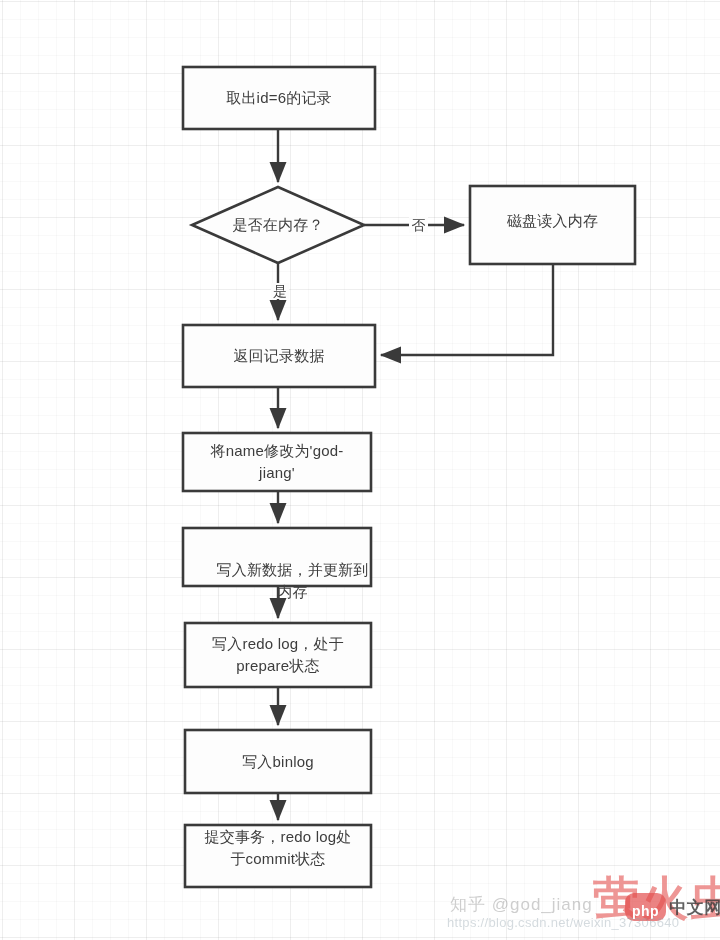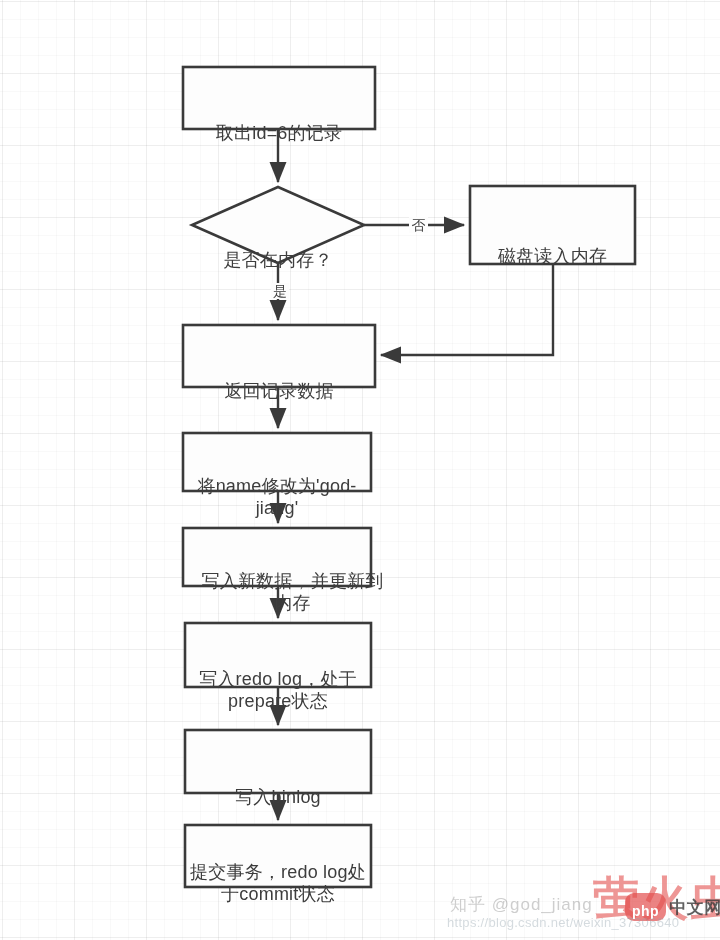--- a/index.html
+++ b/index.html
@@ -27,26 +27,25 @@
     left: 0;
     top: 0;
   }
   .node-label {
     position: absolute;
     display: flex;
     align-items: center;
     justify-content: center;
     text-align: center;
     color: #3d3d3d;
-    font-size: 18px;
+    font-size: 15px;
     line-height: 22px;
     letter-spacing: 0.2px;
     white-space: pre-line;
     pointer-events: none;
-    margin-top: 35px;
   }
   .edge-label {
     position: absolute;
     color: #3d3d3d;
     font-size: 14px;
     line-height: 14px;
     background: #fdfdfd;
     padding: 1px 1px;
     text-align: center;
   }
@@ -154,21 +153,21 @@
 
   <div class="node-label" style="left:192px; top:187px; width:172px; height:76px;">是否在内存？</div>
 
   <div class="node-label" style="left:470px; top:186px; width:165px; height:70px;">磁盘读入内存</div>
 
   <div class="node-label" style="left:183px; top:325px; width:192px; height:62px;">返回记录数据</div>
 
   <div class="node-label" style="left:183px; top:433px; width:188px; height:58px;">将name修改为'god-
 jiang'</div>
 
-  <div class="node-label" style="left:183px; top:528px; width:219px; height:58px;">写入新数据，并更新到
+  <div class="node-label" style="left:183px; top:552px; width:219px; height:58px;">写入新数据，并更新到
 内存</div>
 
   <div class="node-label" style="left:185px; top:623px; width:186px; height:64px;">写入redo log，处于
 prepare状态</div>
 
   <div class="node-label" style="left:185px; top:730px; width:186px; height:63px;">写入binlog</div>
 
   <div class="node-label" style="left:185px; top:825px; width:186px; height:46px;">提交事务，redo log处
 于commit状态</div>
 

